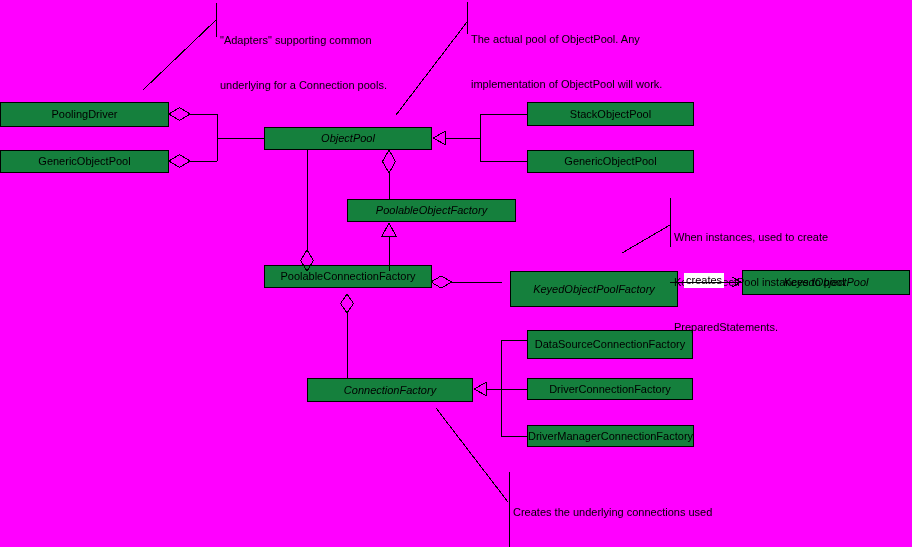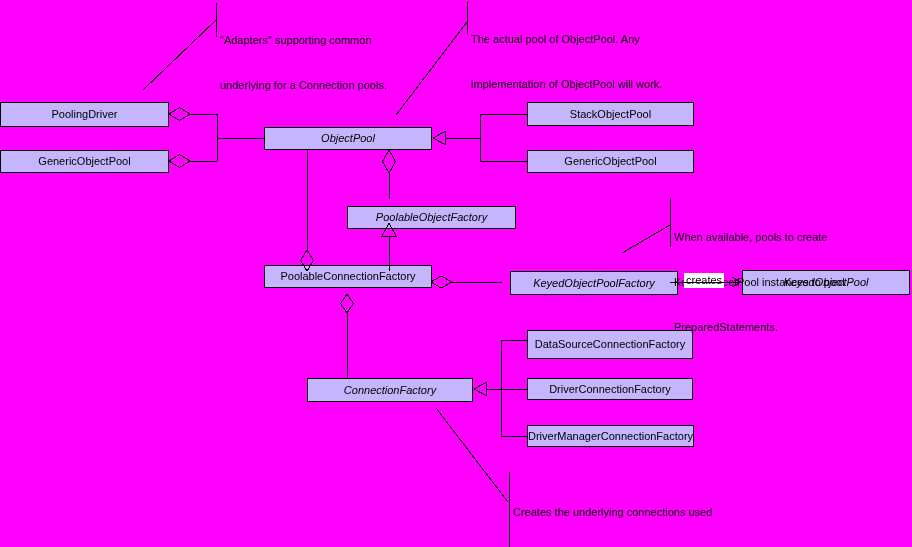--- a/index.html
+++ b/index.html
@@ -3,21 +3,21 @@
 <meta charset="utf-8">
 <style>
   html,body { margin:0; padding:0; background:#888; }
   #canvas {
     position:relative; width:912px; height:547px;
     background:#FF00FF; overflow:hidden;
     font-family:"Liberation Sans", sans-serif; color:#000;
   }
   .cbox {
     position:absolute; box-sizing:border-box;
-    background:#c4b5fd; border:1px solid #000000;
+    background:#15803d; border:1px solid #000000;
     display:flex; align-items:center; justify-content:center;
     font-size:11px; line-height:1; white-space:nowrap; z-index:2;
   }
   .cbox.iface .cname { font-style:italic; }
   .note {
     position:absolute; font-size:11px; line-height:15px;
     white-space:pre; z-index:2;
   }
   .creates-label {
     position:absolute; box-sizing:border-box; background:#FFFFFF;
@@ -43,27 +43,27 @@
   </div>
   <div class="cbox iface" style="left:264px;top:127px;width:168px;height:23px">
     <span class="cname">ObjectPool</span>
   </div>
   <div class="cbox" style="left:527px;top:102px;width:167px;height:24px">
     <span class="cname">StackObjectPool</span>
   </div>
   <div class="cbox" style="left:527px;top:150px;width:167px;height:23px">
     <span class="cname">GenericObjectPool</span>
   </div>
-  <div class="cbox iface" style="left:347px;top:206px;width:169px;height:23px">
+  <div class="cbox iface" style="left:347px;top:199px;width:169px;height:23px">
     <span class="cname">PoolableObjectFactory</span>
   </div>
   <div class="cbox" style="left:264px;top:265px;width:168px;height:23px">
     <span class="cname">PoolableConnectionFactory</span>
   </div>
-  <div class="cbox iface" style="left:510px;top:271px;width:168px;height:24px">
+  <div class="cbox iface" style="left:510px;top:271px;width:168px;height:36px">
     <span class="cname">KeyedObjectPoolFactory</span>
   </div>
   <div class="cbox iface" style="left:307px;top:378px;width:166px;height:24px">
     <span class="cname">ConnectionFactory</span>
   </div>
   <div class="cbox iface" style="left:742px;top:270px;width:168px;height:25px">
     <span class="cname">KeyedObjectPool</span>
   </div>
   <div class="cbox" style="left:527px;top:330px;width:166px;height:29px">
     <span class="cname">DataSourceConnectionFactory</span>
@@ -77,21 +77,21 @@
 
   <div class="note" style="left:220px;top:3px">
     <div>"Adapters" supporting common</div>
     <div>underlying for a Connection pools.</div>
   </div>
   <div class="note" style="left:471px;top:2px">
     <div>The actual pool of ObjectPool. Any</div>
     <div>implementation of ObjectPool will work.</div>
   </div>
   <div class="note" style="left:674px;top:200px">
-    <div>When available, pools to create</div>
+    <div>When instances, used to create</div>
     <div>KeyedObjectPool instances to pool</div>
     <div>PreparedStatements.</div>
   </div>
   <div class="note" style="left:513px;top:475px">
     <div>Creates the underlying connections used</div>
     
     
     
     
   </div>

